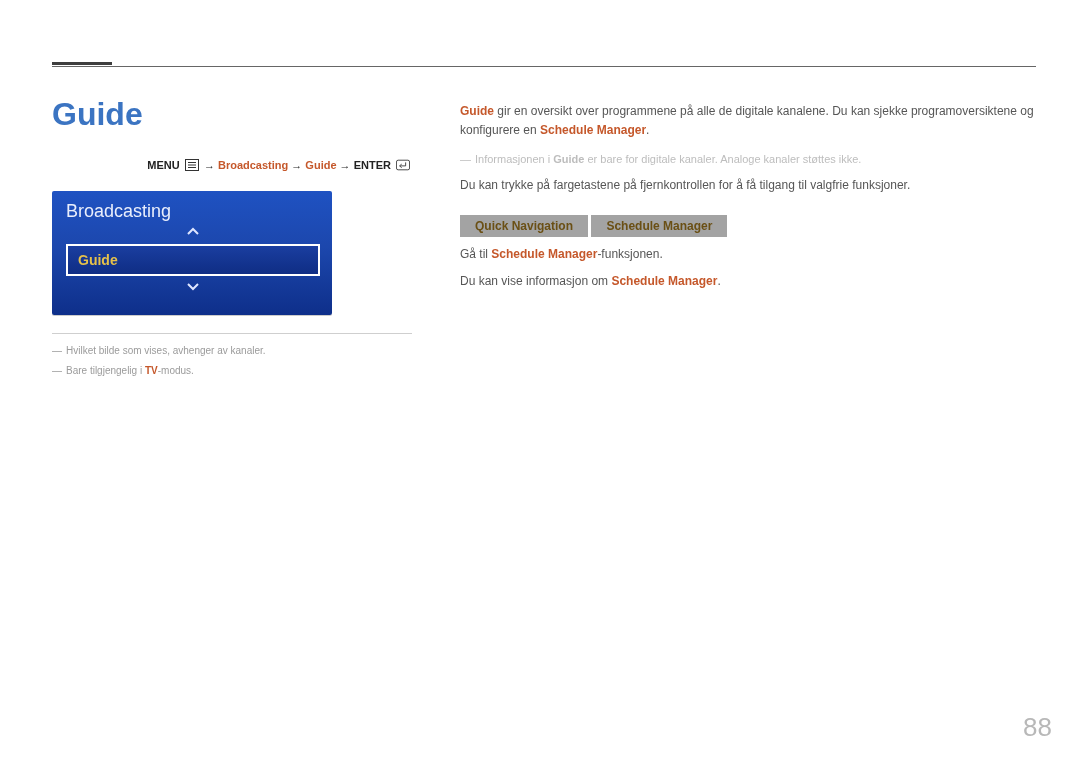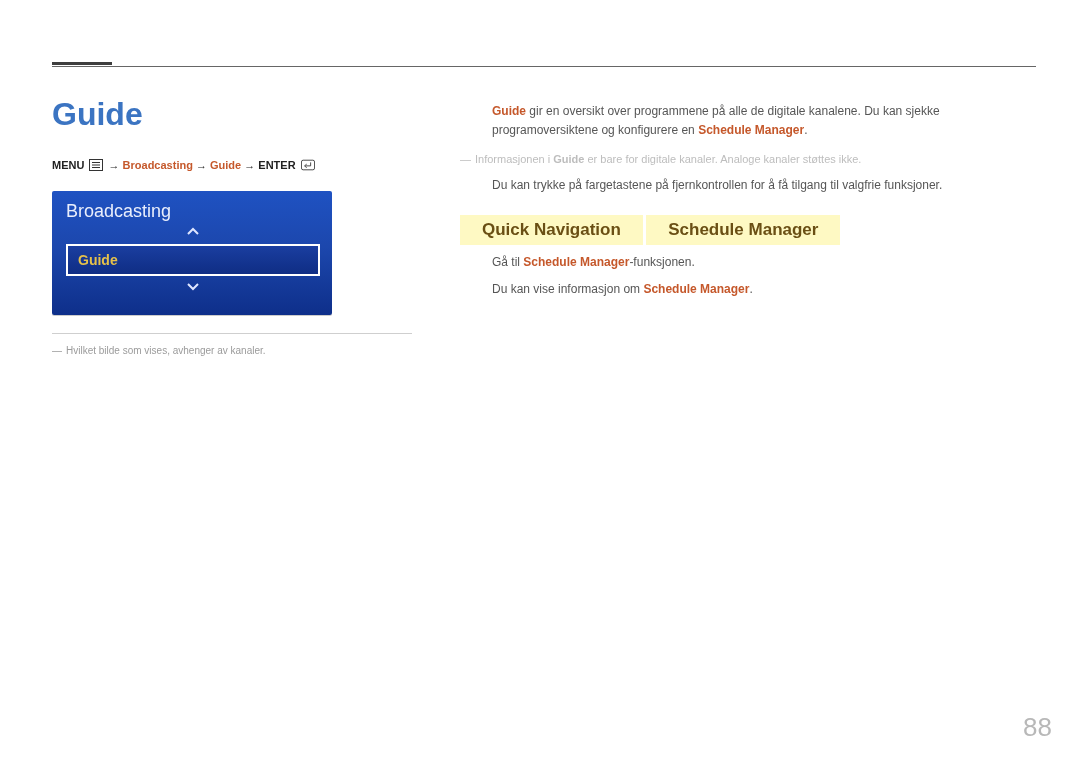--- a/index.html
+++ b/index.html
@@ -6,21 +6,21 @@
   html, body { width: 1080px; height: 763px; background: #fff; font-family: Arial, Helvetica, sans-serif; color: #333; }
   .page { position: relative; width: 1080px; height: 763px; padding: 66px 44px 0 52px; }
   .top-rule { position: absolute; left: 52px; right: 44px; top: 66px; border-top: 1px solid #666; }
   .top-tab { position: absolute; left: 52px; top: 62px; width: 60px; height: 3px; background: #3e3e3e; }
   .cols { display: flex; gap: 48px; margin-top: 30px; }
   .left { width: 360px; flex: none; }
   .right { flex: 1; padding-top: 6px; font-size: 12px; line-height: 1.55; color: #565656; }
 
   h1.title { font-size: 32px; font-weight: 600; color: #3b74c2; margin-bottom: 24px; }
 
-  .menupath { font-size: 11px; color: #222; margin-bottom: 16px; line-height: 16px; }
+  .menupath { font-size: 11px; color: #222; margin-bottom: 16px; line-height: 16px; text-align: right; }
   .menupath .bold { font-weight: 700; color: #222; }
   .menupath .hl { font-weight: 700; color: #c5582b; }
   .menupath .icon { display: inline-block; vertical-align: -2px; margin: 0 2px; }
 
   .osd {
     width: 280px; height: 124px;
     background: linear-gradient(180deg,#1f52c2 0%, #1c47ad 45%, #0e2f8a 100%);
     border-radius: 2px; padding: 10px 12px 10px 14px; color: #fff;
     box-shadow: 0 1px 0 rgba(0,0,0,0.2);
   }
@@ -31,28 +31,28 @@
     border: 2px solid #fff;
     background: linear-gradient(180deg,#1a3ea0 0%, #0f2d84 100%);
     color: #e6c14a; font-size: 14px; font-weight: 600;
   }
 
   .left hr.div { border: none; border-top: 1px solid #cfcfcf; margin: 18px 0 10px; }
   .footnote { font-size: 10px; color: #9b9b9b; margin: 6px 0; line-height: 1.4; }
   .footnote .dash { margin-right: 4px; }
   .footnote .hl { color: #c5582b; font-weight: 600; }
 
-  .para { margin-bottom: 8px; margin-left: 32px; }
+  .para { margin-bottom: 8px; }
   .para .hl { color: #c5582b; font-weight: 700; }
   .note { color: #bdbdbd; font-size: 11px; margin: 12px 0 8px; }
   .note .bold { font-weight: 700; }
   .note .dash { margin-right: 4px; color:#bdbdbd; }
   .section-hd {
-    display: inline-block; background: #fef9c3; color: #6a4f14;
-    font-weight: 700; font-size: 17px; padding: 2px 22px; margin: 12px 0 8px;
+    display: inline-block; background: #a3a3a3; color: #6a4f14;
+    font-weight: 700; font-size: 12px; padding: 2px 15px; margin: 12px 0 8px;
   }
 
   .pagenum { position: absolute; right: 28px; bottom: 20px; font-size: 26px; color: #b8b8b8; font-weight: 300; }
 
   svg.menu-ico, svg.enter-ico { width: 14px; height: 12px; }
 </style>
 </head>
 <body>
 
 <div class="page">
@@ -100,20 +100,23 @@
           <svg width="14" height="10" viewBox="0 0 14 10">
               <path d="M2 2 L7 7 L12 2" fill="none" stroke="#dfe6ff" stroke-width="2"></path>
             </svg>
         </div>
       </div>
 
       <hr class="div">
       <div class="footnote">
         <span class="dash">―</span><span>Hvilket bilde som vises, avhenger av kanaler.</span>
       </div>
+      <div class="footnote">
+        <span class="dash">―</span><span>Bare tilgjengelig i </span><span class="hl">TV</span><span>-modus.</span>
+      </div>
     </div>
 
     <div class="right">
       <div class="para">
         <span class="hl">Guide</span><span> gir en oversikt over programmene på alle de digitale kanalene. Du kan sjekke programoversiktene og konfigurere en </span><span class="hl">Schedule Manager</span><span>.</span>
       </div>
 
       <div class="note">
         <span class="dash">―</span><span>Informasjonen i </span><span class="bold">Guide</span><span> er bare for digitale kanaler. Analoge kanaler støttes ikke.</span>
       </div>

